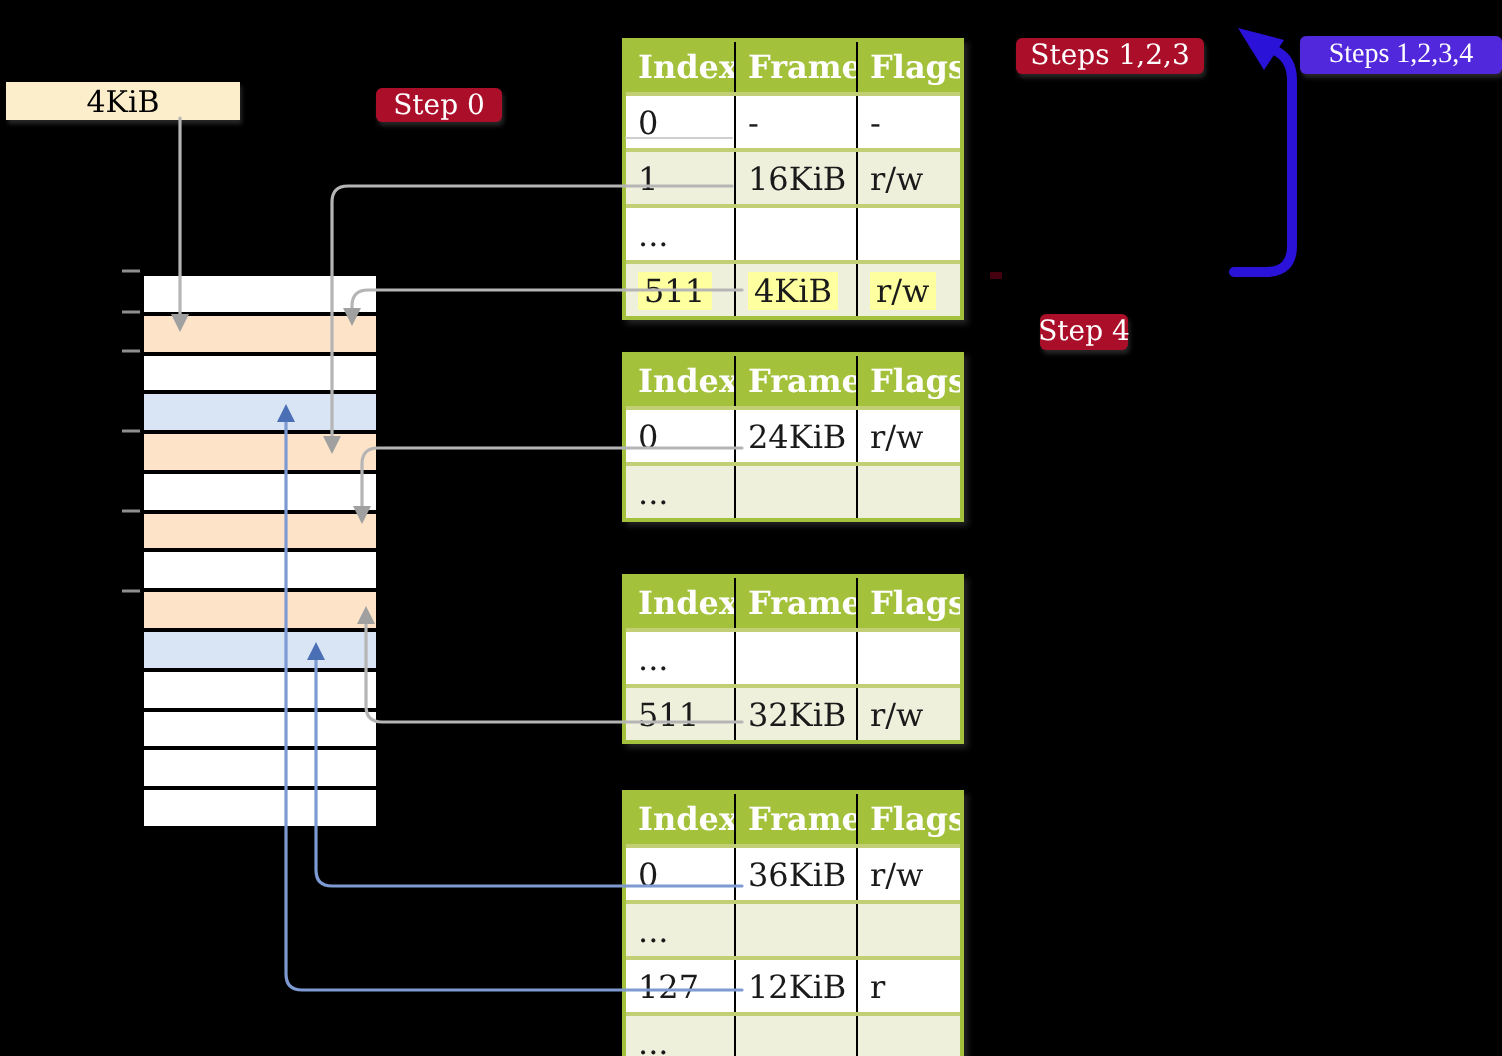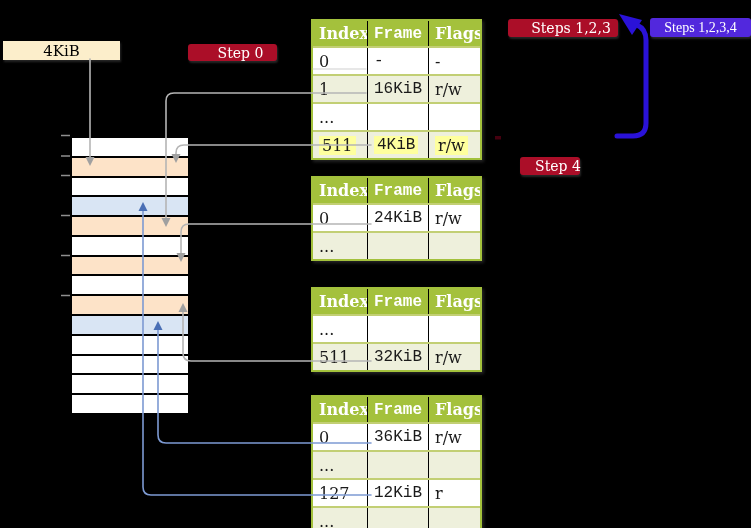--- a/index.html
+++ b/index.html
@@ -12,23 +12,23 @@
     position:absolute;left:3px;top:41px;width:117px;height:19px;
     background:#fceecb;color:#000;font-size:15px;
     display:flex;align-items:center;justify-content:center;
     box-shadow:1px 2px 2px rgba(110,110,110,.35);
   }
   .steplabel{
     position:absolute;color:#fff;font-size:14px;border-radius:3px;
     display:flex;align-items:center;justify-content:center;
     box-shadow:1px 2px 2px rgba(110,110,110,.35);white-space:nowrap;
   }
-  .steplabel.red{background:#ab0e28;padding-left:16px;}
+  .steplabel.red{background:#ab0e28;}
   .steplabel.purple{background:#5228dd;font-family:Liberation Serif, serif;}
-  #step0{left:188px;top:44px;width:73px;height:17px;}
+  #step0{left:188px;top:44px;width:63px;height:17px;}
   #steps123{left:508px;top:19px;width:94px;height:18px;}
   #steps1234{left:650px;top:18px;width:101px;height:19px;}
   #step4{left:520px;top:157px;width:44px;height:18px;}
   
   .memstack{
     position:absolute;left:70px;top:136px;width:120px;height:279px;
     border:2px solid #000;box-sizing:border-box;
     display:flex;flex-direction:column;background:#000;
   }
   .memrow{flex:1;border-bottom:2px solid #000;}
@@ -42,21 +42,21 @@
     border:2px solid #a3c13c;box-sizing:border-box;
     box-shadow:2px 2px 3px rgba(120,120,120,.3);
   }
   #ptable1{top:19px;} #ptable2{top:176px;} #ptable3{top:287px;} #ptable4{top:395px;}
   .thead{display:flex;height:25px;background:#a4c13c;color:#fff;font-weight:bold;}
   .trow{display:flex;height:26px;border-top:2px solid #c2cf74;color:#1a1a1a;}
   .trow.shade{background:#eef0dc;}
   .cell{display:flex;align-items:center;padding-left:6px;font-size:16px;
         overflow:hidden;box-sizing:border-box;white-space:nowrap;}
   .col-i{width:54px;}
-  .col-f{width:61px;border-left:1.5px solid #000;font-family:Liberation Mono, monospace;}
+  .col-f{width:61px;border-left:1.5px solid #000;}
   .col-g{flex:1;border-left:1.5px solid #000;}
   .thead .cell{font-size:16px;}
   .hl{background:#feff9e;padding:0 3px;}
   
   .overlay{position:absolute;left:0;top:0;z-index:5;pointer-events:none;}
 </style>
 </head>
 <body>
 
 <div class="canvas">

